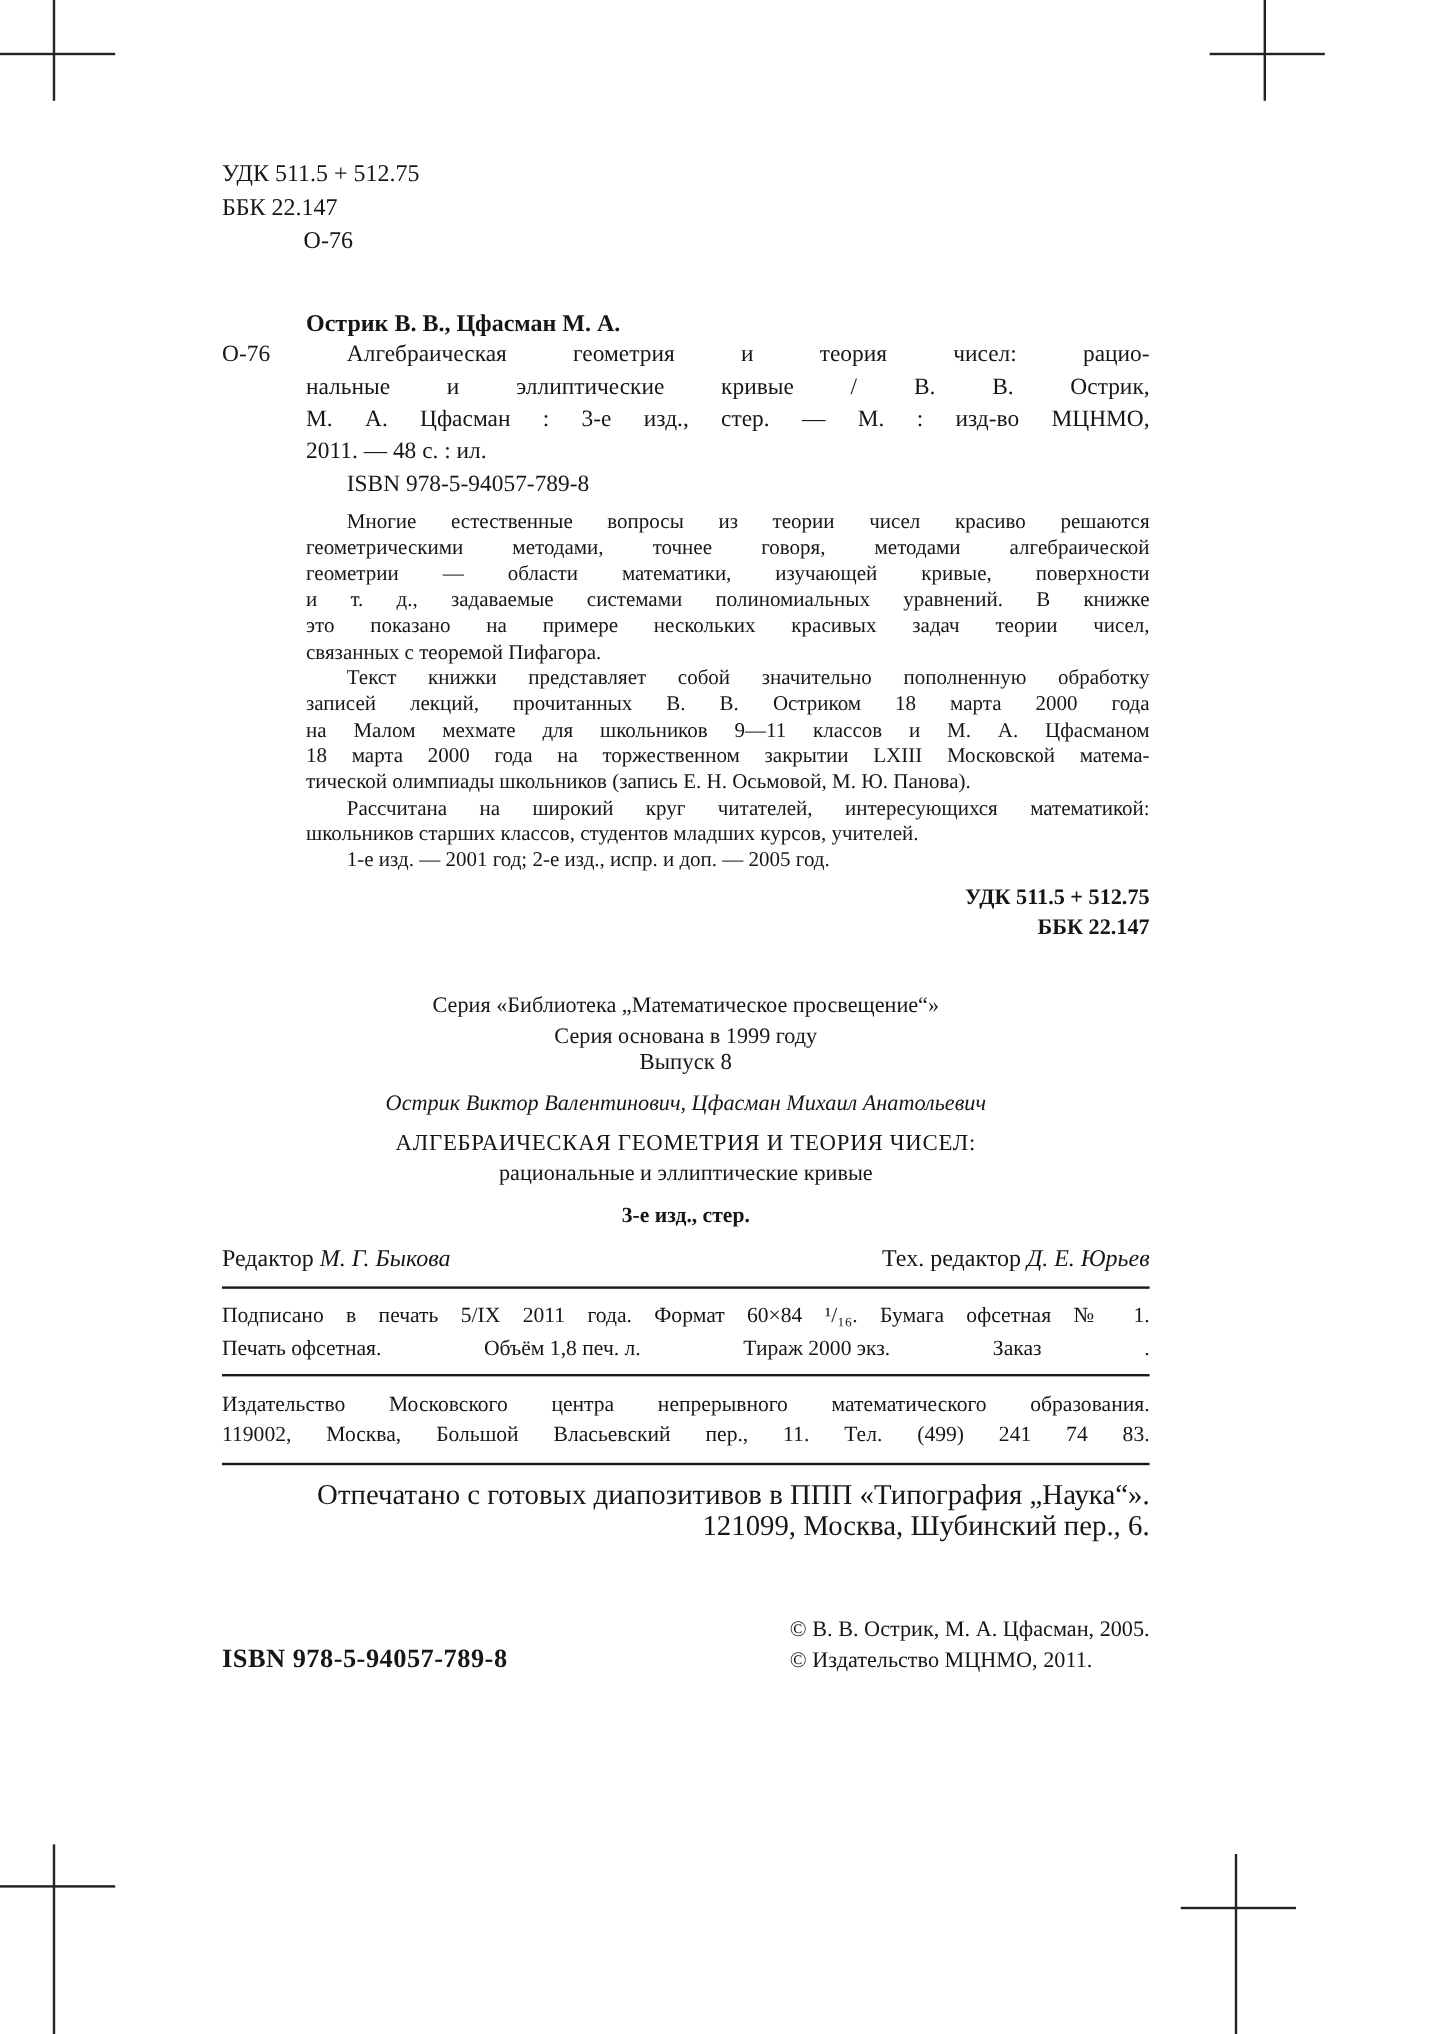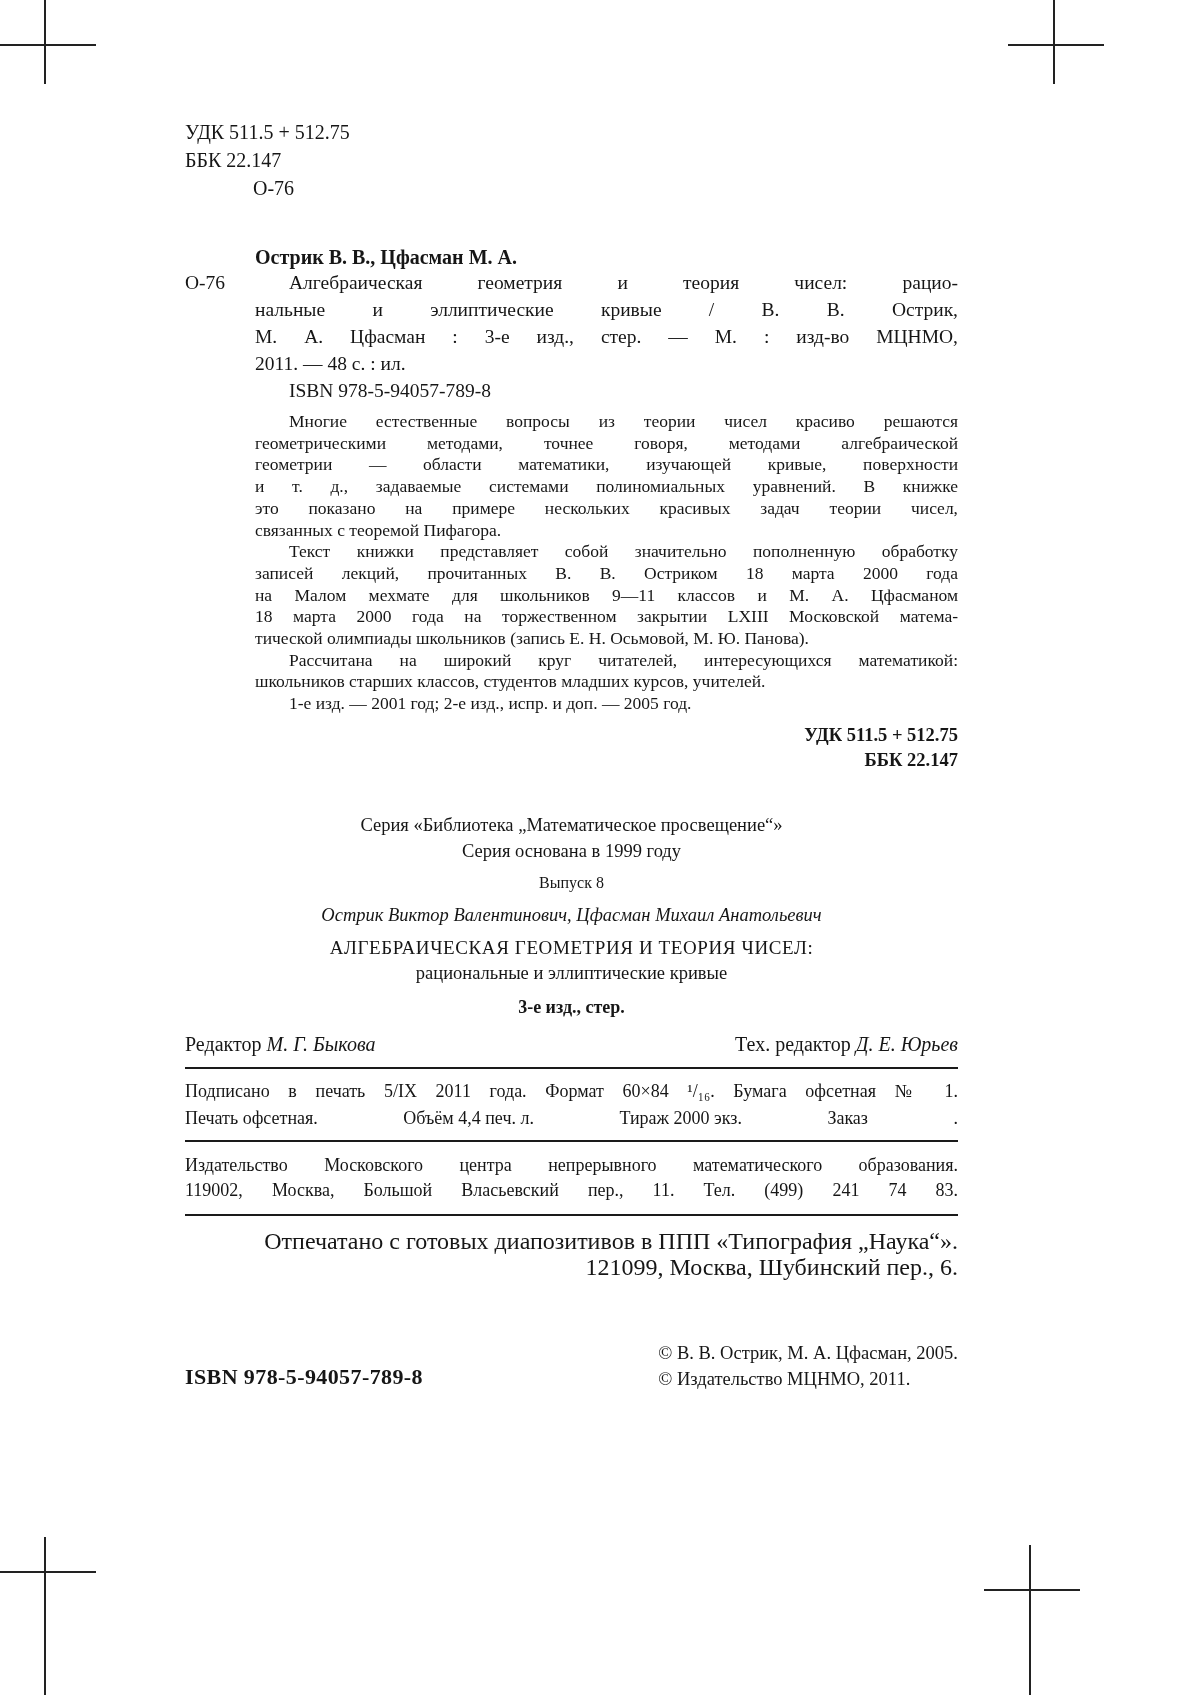--- a/index.html
+++ b/index.html
@@ -2,21 +2,21 @@
 <html><head>
 <meta charset="utf-8">
 <style>
   * { margin:0; padding:0; box-sizing:border-box; }
   html,body { background:#ffffff; }
   .page {
     position:relative; width:1200px; height:1695px; margin:0 auto;
     background:#ffffff; color:#161616; overflow:hidden;
     font-family:"Liberation Serif","DejaVu Serif",serif;
   }
-  .content { position:absolute; left:185px; top:0; width:773px; padding-top:118px; }
+  .content { position:absolute; left:185px; top:13px; width:773px; padding-top:118px; }
 
   .head { font-size:20px; line-height:28px; }
   .head .headcode { margin-left:68px; }
 
   .col-indent { margin-left:70px; }
 
   .catalog-authors { font-weight:bold; font-size:20px; margin-top:44px; }
 
   .entry { position:relative; font-size:19.5px; line-height:27px; }
   .margincode { position:absolute; left:-70px; top:0; }
@@ -26,21 +26,21 @@
   .ind { text-indent:34px; }
 
   .annotation { font-size:17.5px; line-height:21.7px; margin-top:7px; }
   .annotation .pline { }
 
   .udkright { text-align:right; font-weight:bold; font-size:18.5px; line-height:25px; margin-top:8px; }
 
   .center { text-align:center; }
   .series1 { font-size:18.5px; margin-top:42px; }
   .series2 { font-size:18.5px; margin-top:5px; }
-  .issue   { font-size:16px;  margin-top:12px; }
+  .issue   { font-size:19px;  }
   .authorsfull { font-style:italic; font-size:18.5px; margin-top:13px; }
   .booktitle { font-size:19px; letter-spacing:0.6px; margin-top:11px; }
   .subtitle  { font-size:18.5px; margin-top:4px; }
   .edition   { font-size:18px;  margin-top:13px;font-weight:bold; }
 
   .editors { display:flex; justify-content:space-between; font-size:20px; margin-top:15px; }
   .editors .name { font-style:italic; }
 
   .rule { border-top:2px solid #1a1a1a; margin-top:11px; }
 
@@ -137,21 +137,21 @@
         <span>Тех. редактор</span>
         <span class="name">Д. Е. Юрьев</span>
       </div>
     </div>
 
     <div class="rule"></div>
 
     <div class="printing1 jl">Подписано в печать 5/IX 2011 года. Формат 60×84 ¹/₁₆. Бумага офсетная № 1.</div>
     <div class="printing2">
       <span>Печать офсетная.</span>
-      <span>Объём 4,4 печ. л.</span>
+      <span>Объём 1,8 печ. л.</span>
       <span>Тираж 2000 экз.</span>
       <span>Заказ</span>
       <span>.</span>
     </div>
 
     <div class="rule"></div>
 
     <div class="publisher">
       <div class="jl">Издательство Московского центра непрерывного математического образования.</div>
       <div class="jl">119002, Москва, Большой Власьевский пер., 11. Тел. (499) 241 74 83.</div>

